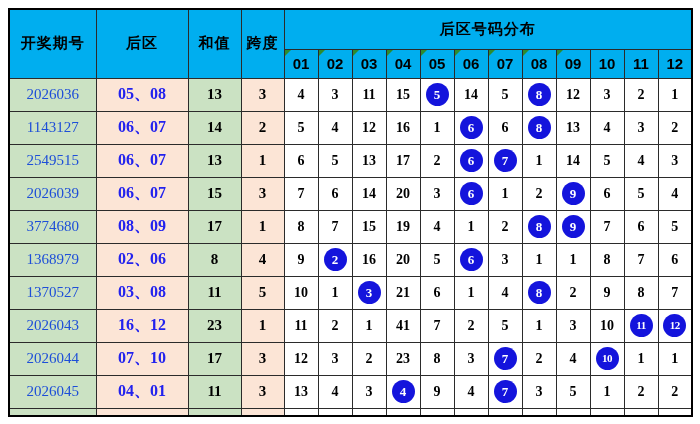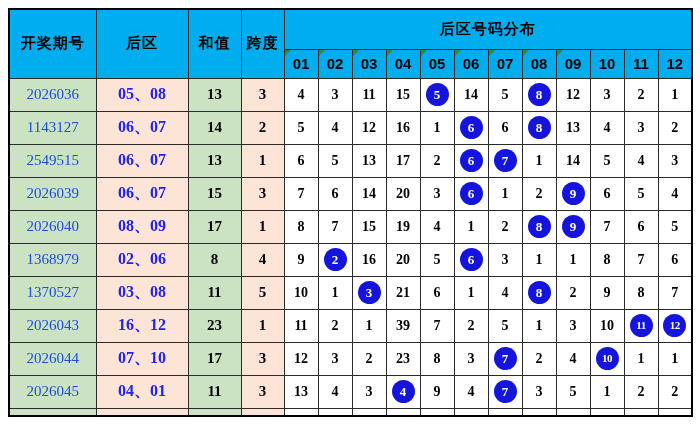--- a/index.html
+++ b/index.html
@@ -223,21 +223,21 @@
           <td class="dist">3</td>
           <td class="dist"><span class="ball">6</span></td>
           <td class="dist">1</td>
           <td class="dist">2</td>
           <td class="dist"><span class="ball">9</span></td>
           <td class="dist">6</td>
           <td class="dist">5</td>
           <td class="dist">4</td>
         </tr>
         <tr class="data-row">
-          <td class="period">2026040</td>
+          <td class="period">3774680</td>
           <td class="backzone">08、09</td>
           <td class="sum">17</td>
           <td class="spanv">1</td>
           <td class="dist">8</td>
           <td class="dist">7</td>
           <td class="dist">15</td>
           <td class="dist">19</td>
           <td class="dist">4</td>
           <td class="dist">1</td>
           <td class="dist">2</td>
@@ -284,21 +284,21 @@
           <td class="dist">7</td>
         </tr>
         <tr class="data-row">
           <td class="period">2026043</td>
           <td class="backzone">16、12</td>
           <td class="sum">23</td>
           <td class="spanv">1</td>
           <td class="dist">11</td>
           <td class="dist">2</td>
           <td class="dist">1</td>
-          <td class="dist">39</td>
+          <td class="dist">41</td>
           <td class="dist">7</td>
           <td class="dist">2</td>
           <td class="dist">5</td>
           <td class="dist">1</td>
           <td class="dist">3</td>
           <td class="dist">10</td>
           <td class="dist"><span class="ball two-digit">11</span></td>
           <td class="dist"><span class="ball two-digit">12</span></td>
         </tr>
         <tr class="data-row">

